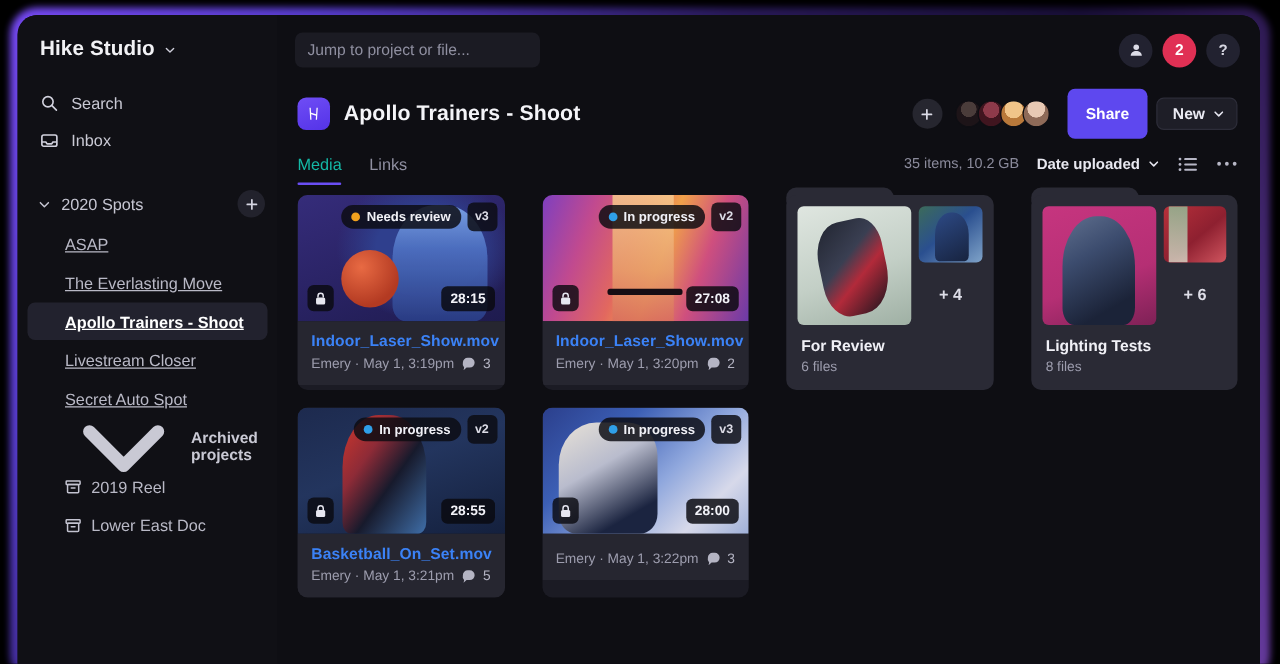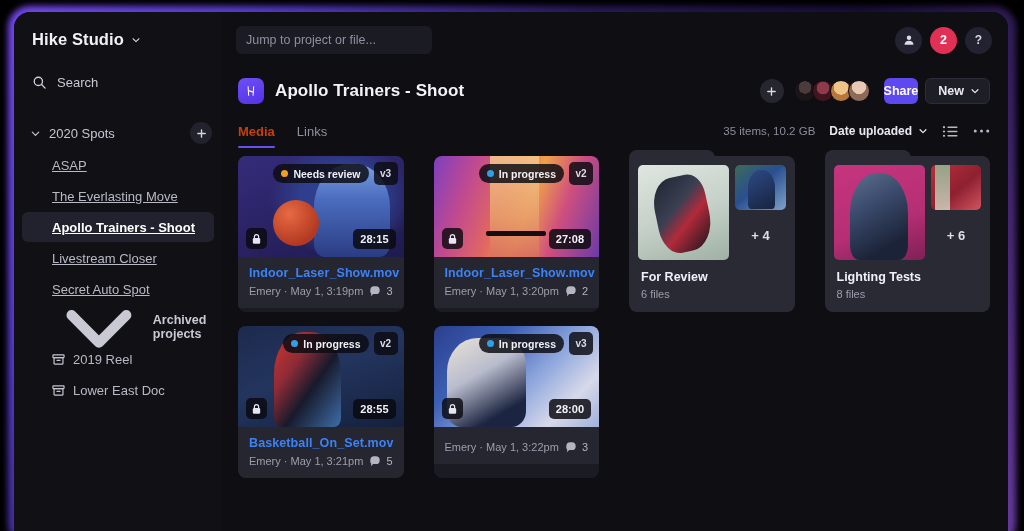--- a/index.html
+++ b/index.html
@@ -109,37 +109,37 @@
     border:none; cursor:pointer; display:flex; align-items:center; justify-content:center;
   }
   .avatars { display:flex; align-items:center; margin-left:3px; }
   .av { width:22px; height:22px; border-radius:50%; margin-left:-4px; border:1.5px solid #0e0e13; }
   .av:first-child { margin-left:0; }
   .av1 { background: radial-gradient(circle at 50% 32%, #4a3c3a 0 36%, #1d1418 38% 100%); }
   .av2 { background: radial-gradient(circle at 50% 35%, #8d3a4a 0 38%, #40151f 40% 100%); }
   .av3 { background: radial-gradient(circle at 50% 32%, #f0c489 0 42%, #b8783a 44% 100%); }
   .av4 { background: radial-gradient(circle at 50% 30%, #e8c9b4 0 40%, #8e6a58 42% 100%); }
   .share-btn {
-    height:26px; padding:0 0; border-radius:6px; border:none; cursor:pointer;
+    height:40px; padding:0 15px; border-radius:6px; border:none; cursor:pointer;
     background:#5e48ef; color:#fff; font-size:12.5px; font-weight:700; font-family:inherit;
     margin-left:7px;
   }
   .new-btn {
     height:26px; padding:0 9px 0 12px; border-radius:6px; cursor:pointer;
     background:#1e1e27; border:1px solid #2d2d39; color:#eaeaf2;
     font-size:12.5px; font-weight:700; font-family:inherit;
     display:flex; align-items:center; gap:6px;
   }
 
   .tabbar { height:34px; display:flex; align-items:center; padding: 0 18px 0 16px; }
   .tab {
     font-size:13px; color:#8f8fa1; cursor:pointer; position:relative;
     height:34px; display:flex; align-items:center; margin-right:22px;
   }
-  .tab.active { color:#c2410c; font-weight:700; }
+  .tab.active { color:#14b8a6; font-weight:400; }
   .tab.active::after {
     content:""; position:absolute; left:0; right:0; bottom:0; height:2.5px;
     background:#6a4ef5; border-radius:2px;
   }
   .tabbar-right { margin-left:auto; display:flex; align-items:center; gap:14px; }
   .meta-count { font-size:11.5px; color:#8b8b9c; }
   .sortsel {
     display:flex; align-items:center; gap:6px; cursor:pointer;
     font-size:12px; font-weight:700; color:#e8e8f0;
   }
@@ -264,20 +264,27 @@
           </svg>
       </div>
 
       <div class="nav-top">
         <div class="nav-row">
           <svg class="ic" viewBox="0 0 16 16">
               <circle cx="6.8" cy="6.8" r="4.4" fill="none" stroke="#d2d2de" stroke-width="1.4"></circle>
               <line x1="10.2" y1="10.2" x2="14" y2="14" stroke="#d2d2de" stroke-width="1.4" stroke-linecap="round"></line>
             </svg>
           <span>Search</span>
+        </div>
+        <div class="nav-row">
+          <svg class="ic" viewBox="0 0 16 16">
+              <rect x="1.6" y="3.2" width="12.8" height="9.6" rx="1.6" fill="none" stroke="#d2d2de" stroke-width="1.4"></rect>
+              <path d="M1.6 9.2 H5 l1 1.6h4l1-1.6h3.4" fill="none" stroke="#d2d2de" stroke-width="1.4" stroke-linejoin="round"></path>
+            </svg>
+          <span>Inbox</span>
         </div>
       </div>
 
       <div class="section-head">
         <svg class="caret" viewBox="0 0 12 12">
             <path d="M2.5 4.5 L6 8 L9.5 4.5" fill="none" stroke="#c6c6d2" stroke-width="1.3" stroke-linecap="round" stroke-linejoin="round"></path>
           </svg>
         <span>2020 Spots</span>
         <button class="plus-btn">
           <svg width="11" height="11" viewBox="0 0 12 12">

